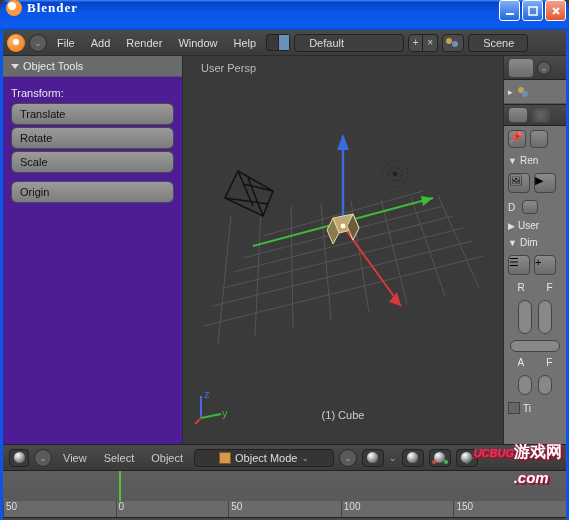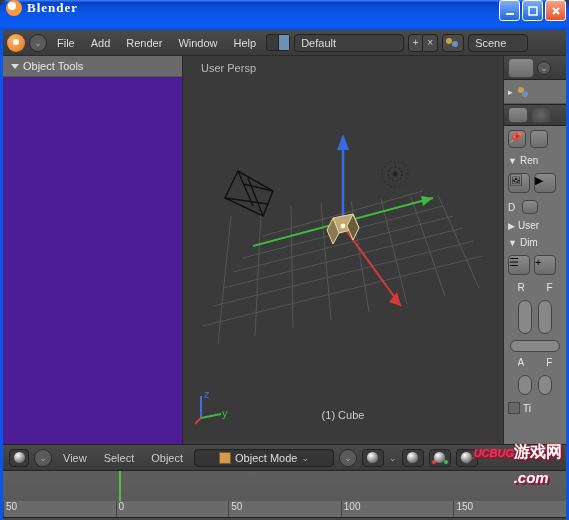--- a/index.html
+++ b/index.html
@@ -19,21 +19,21 @@
 
 
 .topbar { height: 26px; background: linear-gradient(to bottom, #4a4a4a, #3a3a3a); display: flex; align-items: center; padding: 0 4px; border-bottom: 1px solid #2a2a2a; gap: 4px; }
 .round-icon { width: 18px; height: 18px; border-radius: 9px; background: #5a5a5a; border: 1px solid #2a2a2a; display: inline-flex; align-items: center; justify-content: center; }
 .blender-logo { width: 18px; height: 18px; border-radius: 50%; background: radial-gradient(circle at 35% 35%, #ffb464, #e8711a); position: relative; }
 .blender-logo::after { content: ""; position: absolute; width: 6px; height: 6px; background: #fff; border-radius: 50%; top: 5px; left: 6px; }
 .menu-item { color: #ddd; padding: 3px 6px; cursor: pointer; }
 .layout-btns { width: 24px; height: 17px; background: #3a3a3a; border: 1px solid #222; border-radius: 3px; display: flex; }
 .layout-btns > div { flex: 1; border-right: 1px solid #222; }
 .layout-btns > div:last-child { border-right: none; background: #6a92b8; }
-.scene-field { flex: 1; height: 18px; background: #3f3f3f; border: 1px solid #222; border-radius: 4px; color: #ddd; padding: 0 6px; display: flex; align-items: center; max-width: 110px; }
+.scene-field { flex: 1; height: 18px; background: #3f3f3f; border: 1px solid #222; border-radius: 4px; color: #ddd; padding: 0 14px; display: flex; align-items: center; max-width: 110px; }
 .plus-x { display: flex; }
 .plus-x .pbtn { width: 15px; height: 18px; background: #4a4a4a; border: 1px solid #222; display: flex; align-items: center; justify-content: center; color: #ccc; font-size: 10px; }
 .plus-x .pbtn:first-child { border-radius: 4px 0 0 4px; }
 .plus-x .pbtn:last-child { border-radius: 0 4px 4px 0; border-left: none; }
 .scene-icon { width: 22px; height: 18px; background: #4a4a4a; border: 1px solid #222; border-radius: 4px; position: relative; }
 
 
 .workspace { display: flex; height: 388px; }
 .tool-panel { width: 180px; background: #4c1d95; display: flex; flex-direction: column; border-right: 1px solid #2a2a2a; }
 .panel-header { background: #6a6a6a; padding: 4px 8px; color: #e8e8e8; display: flex; align-items: center; gap: 4px; border-bottom: 1px solid #555; }
@@ -138,20 +138,28 @@
         <span>Scene</span>
       </div>
   </div>
 
   <div class="workspace">
 
     <div class="tool-panel">
       <div class="panel-header">
         <span class="tri tri-down"></span>
         <span>Object Tools</span>
+      </div>
+      <div class="panel-body">
+        <div class="section-label">Transform:</div>
+        <button class="tool-btn">Translate</button>
+        <button class="tool-btn">Rotate</button>
+        <button class="tool-btn">Scale</button>
+        <div style="height:6px"></div>
+        <button class="tool-btn">Origin</button>
       </div>
     </div>
 
     <div class="viewport">
       <div class="view-label">User Persp</div>
       <svg class="grid-svg" viewBox="0 0 320 360">
 
         <g stroke="#555" stroke-width="1">
           <line x1="20" y1="270" x2="300" y2="200"></line>
           <line x1="30" y1="250" x2="290" y2="185"></line>

